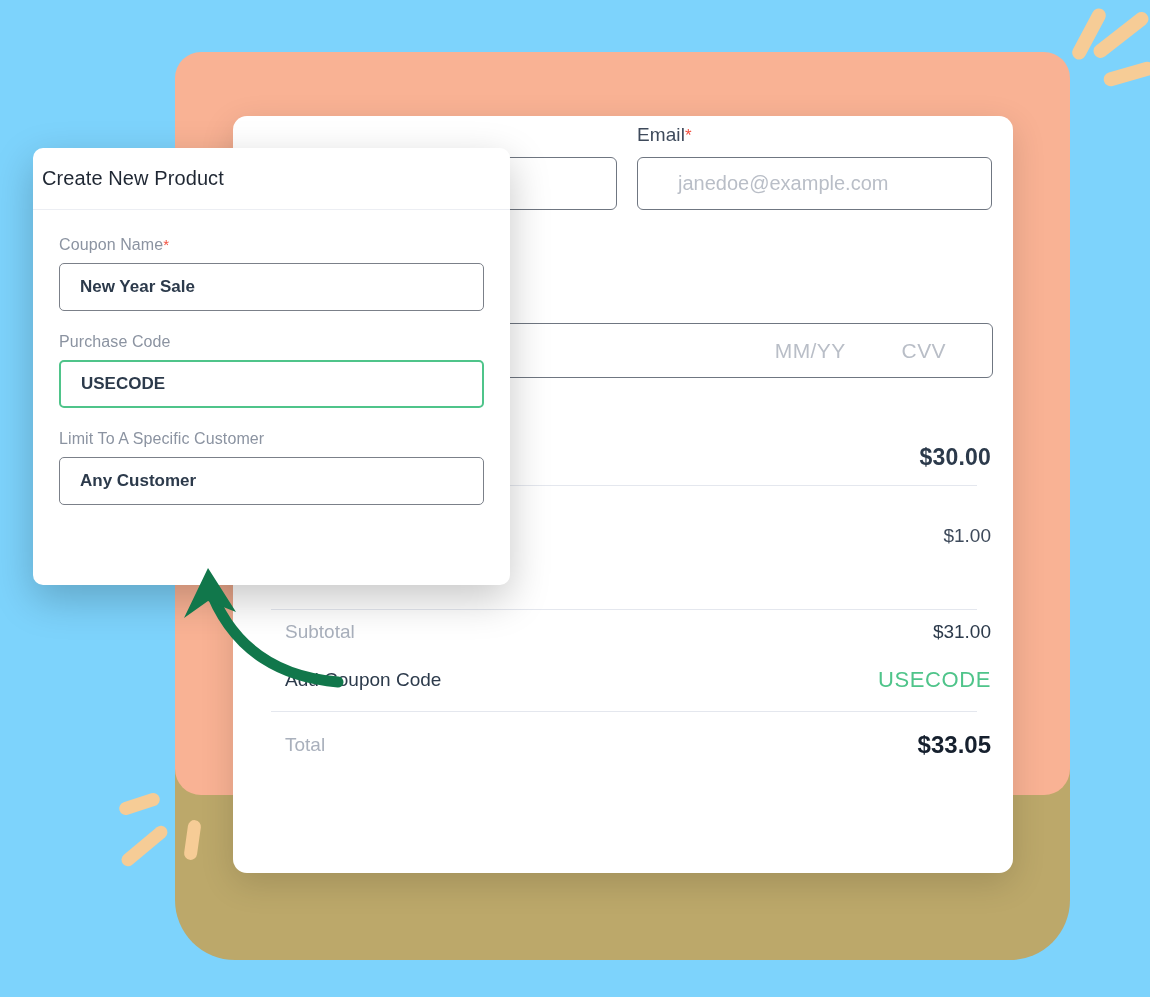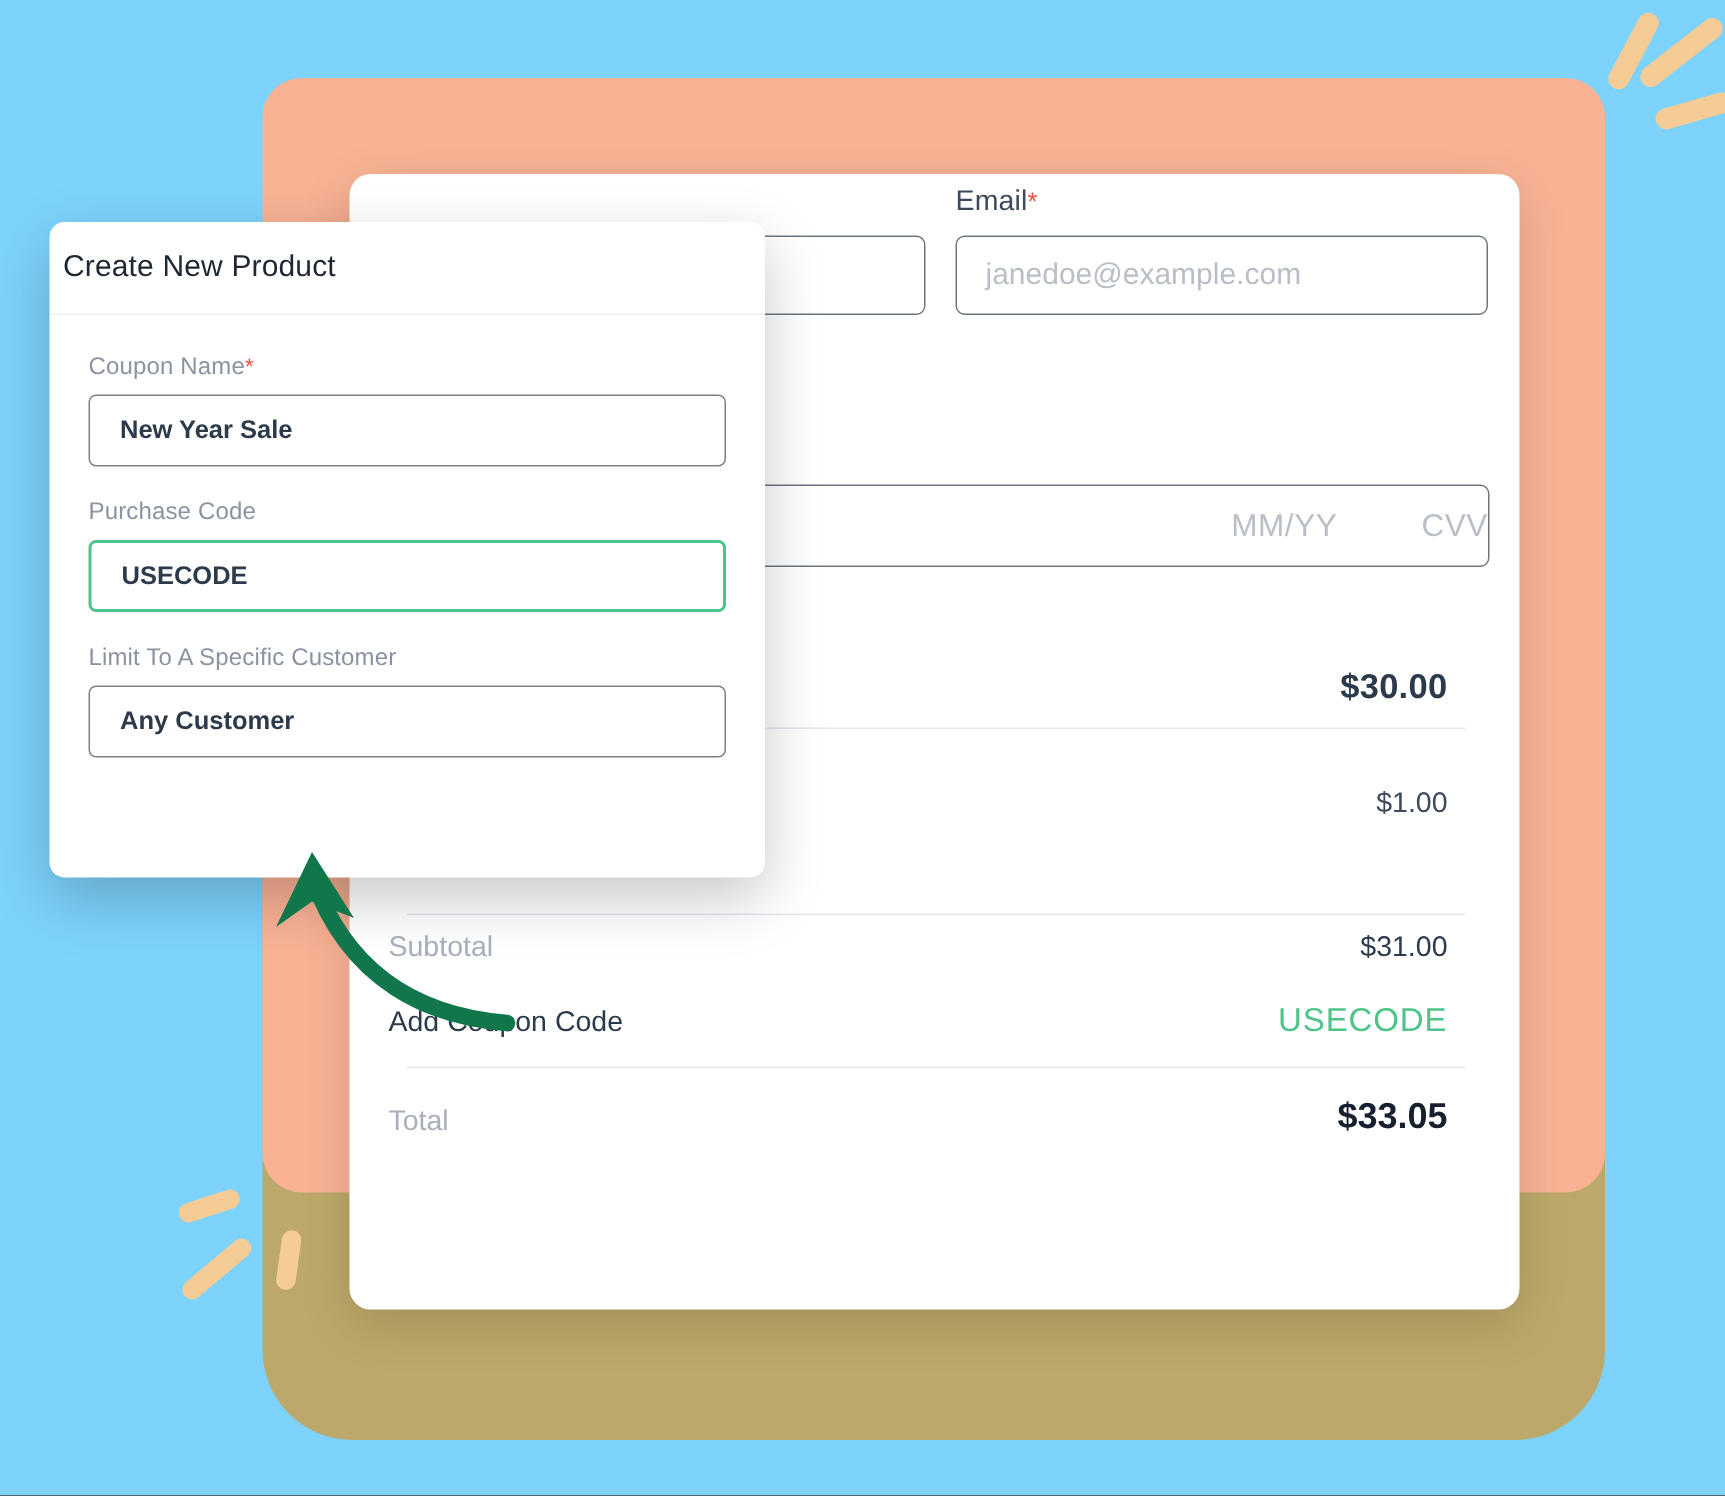--- a/index.html
+++ b/index.html
@@ -84,51 +84,52 @@
   .req { color: #f2503f; font-size: 17px; }
 
   .text-input {
     box-sizing: border-box;
     height: 53px;
     border: 1px solid #6f7681;
     border-radius: 6px;
     background: #ffffff;
     display: flex;
     align-items: center;
-    padding: 0 19px;
+    padding: 0 40px;
     font-size: 20px;
     color: #2c3a4b;
   }
   .text-input.placeholder { color: #b9bec7; }
 
   .card-input {
     box-sizing: border-box;
     position: absolute;
     left: 20px;
     top: 207px;
     width: 740px;
     height: 55px;
     border: 1px solid #6f7681;
     border-radius: 6px;
     display: flex;
     align-items: center;
     justify-content: flex-end;
     gap: 56px;
+    padding-right: 46px;
     font-size: 21px;
     color: #b9bec7;
     letter-spacing: .4px;
   }
 
   
   .price-line {
     position: absolute;
-    left: 26px;
+    left: 52px;
     width: 706px;
     display: flex;
-    align-items: flex-end;
+    align-items: center;
     justify-content: space-between;
   }
   .price-strong {
     font-size: 23px;
     font-weight: bold;
     color: #2c3a4b;
     letter-spacing: .2px;
   }
   .price-normal {
     font-size: 19px;

